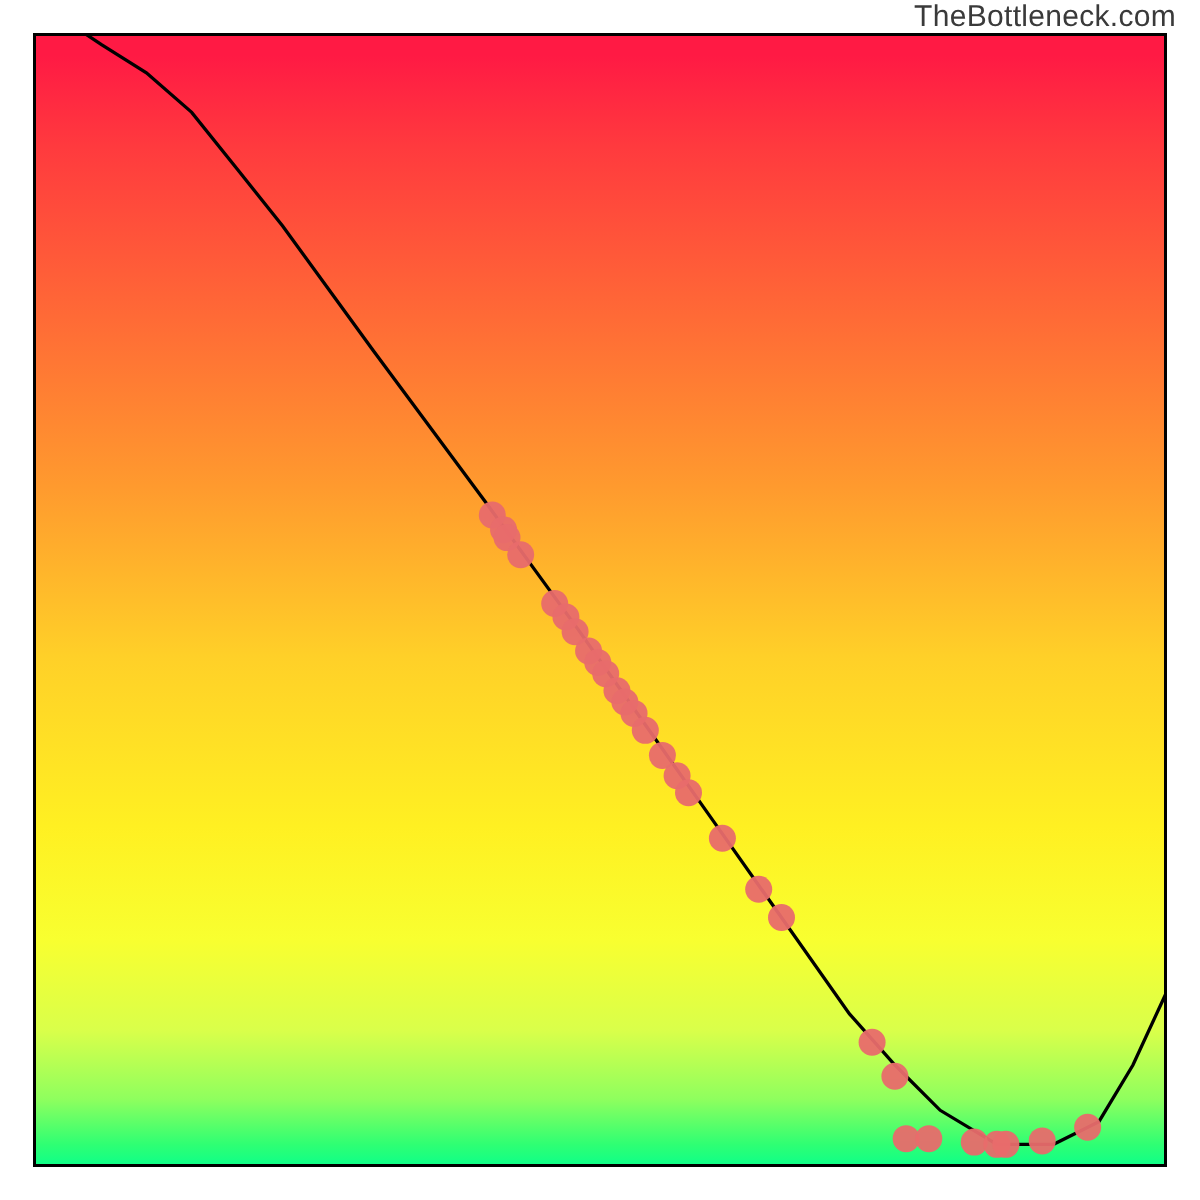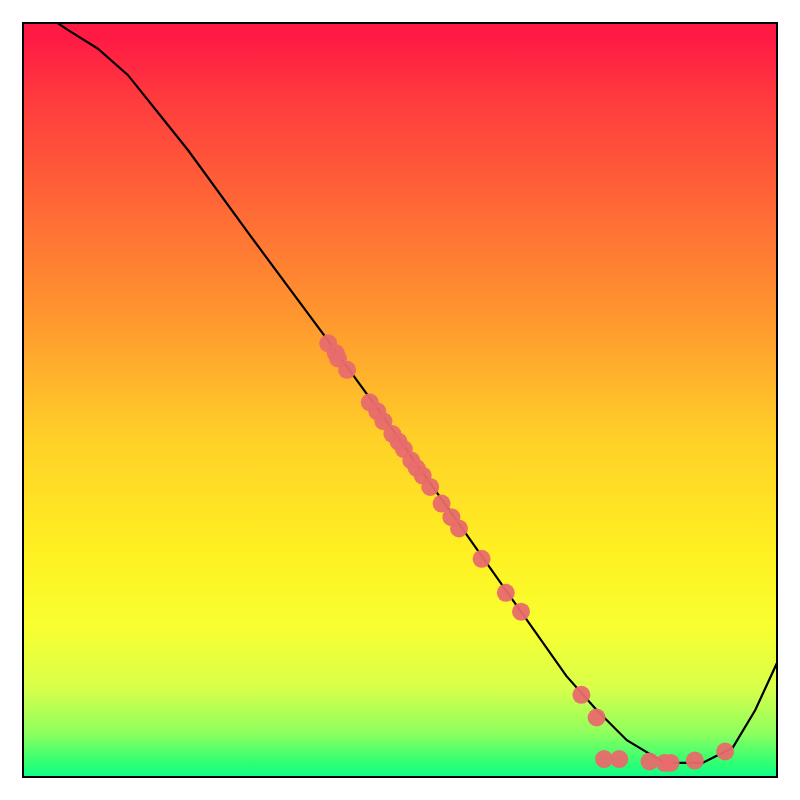--- a/index.html
+++ b/index.html
@@ -105,13 +105,14 @@
           <circle cx="642.6" cy="740.9" r="9" fill="#e86c6c" fill-opacity="0.95"></circle>
           <circle cx="648.6" cy="740.9" r="9" fill="#e86c6c" fill-opacity="0.95"></circle>
           <circle cx="672.8" cy="738.6" r="9" fill="#e86c6c" fill-opacity="0.95"></circle>
           <circle cx="703.1" cy="729.5" r="9" fill="#e86c6c" fill-opacity="0.95"></circle>
         </g>
     </svg>
   </div>
 
   <div class="border"></div>
 
+  <div class="watermark">TheBottleneck.com</div>
 </div>
 
 </body></html>

